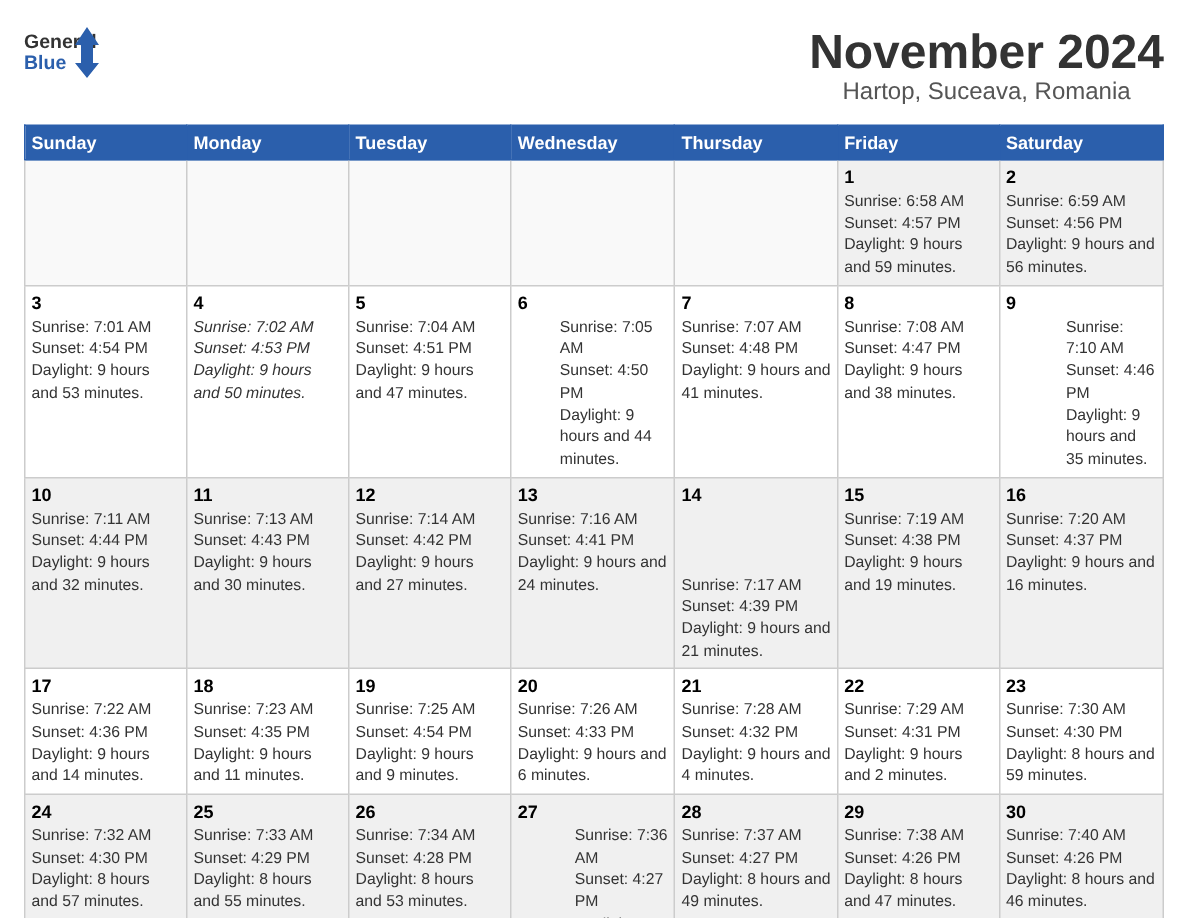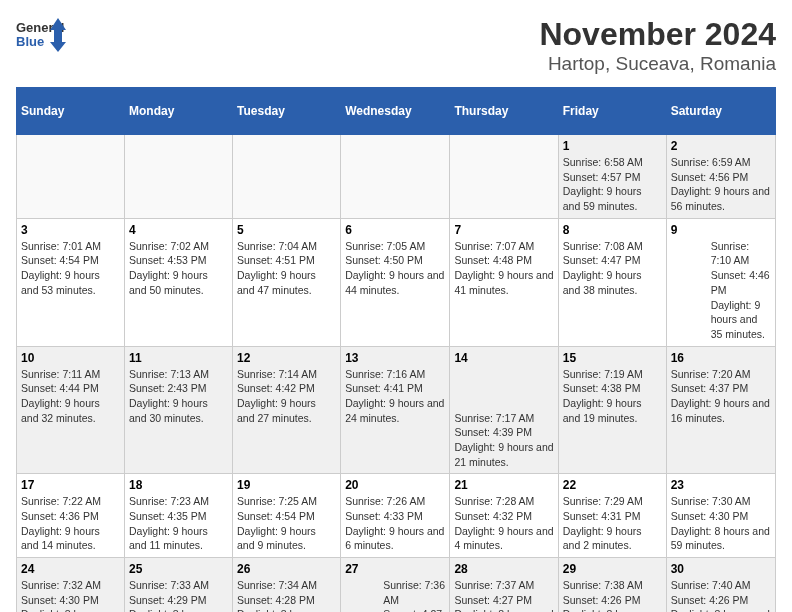--- a/index.html
+++ b/index.html
@@ -15,40 +15,40 @@
       justify-content: space-between;
       align-items: flex-start;
       margin-bottom: 12px;
     }
     .logo {
       display: flex;
       align-items: center;
       gap: 6px;
     }
     .title-area {
-      text-align: right;
+      text-align: center;
     }
     .month-title {
       font-size: 32px;
       font-weight: bold;
       color: #333;
     }
     .location-title {
-      font-size: 19px;
+      font-size: 16px;
       color: #555;
     }
     .calendar {
       width: 100%;
       border-collapse: collapse;
       font-size: 11px;
     }
     .calendar th {
       background-color: #2b5fac;
       color: #fff;
-      padding: 16px 4px;
+      padding: 4px 4px;
       text-align: left;
       font-size: 12px;
       border: 1px solid #2b5fac;
       margin-top: 46px;
     }
     .calendar td {
       border: 1px solid #ccc;
       vertical-align: top;
       padding: 4px;
       width: 110px;
@@ -123,33 +123,33 @@
       </tr>
       <tr>
         <td>
           <div class="day-number">3</div>
           <div class="day-info" style="white-space: pre-line;">Sunrise: 7:01 AM
 Sunset: 4:54 PM
 Daylight: 9 hours and 53 minutes.</div>
         </td>
         <td>
           <div class="day-number">4</div>
-          <div class="day-info" style="white-space: pre-line;">Sunrise: 7:02 AM
+          <div class="day-info" style="white-space: pre-line; font-style: italic;">Sunrise: 7:02 AM
 Sunset: 4:53 PM
 Daylight: 9 hours and 50 minutes.</div>
         </td>
         <td>
           <div class="day-number">5</div>
           <div class="day-info" style="white-space: pre-line;">Sunrise: 7:04 AM
 Sunset: 4:51 PM
 Daylight: 9 hours and 47 minutes.</div>
         </td>
         <td>
           <div class="day-number">6</div>
-          <div class="day-info" style="white-space: pre-line;">Sunrise: 7:05 AM
+          <div class="day-info" style="white-space: pre-line; margin-left: 28px;">Sunrise: 7:05 AM
 Sunset: 4:50 PM
 Daylight: 9 hours and 44 minutes.</div>
         </td>
         <td>
           <div class="day-number">7</div>
           <div class="day-info" style="white-space: pre-line;">Sunrise: 7:07 AM
 Sunset: 4:48 PM
 Daylight: 9 hours and 41 minutes.</div>
         </td>
         <td>
@@ -168,21 +168,21 @@
       <tr>
         <td class="shaded">
           <div class="day-number">10</div>
           <div class="day-info" style="white-space: pre-line;">Sunrise: 7:11 AM
 Sunset: 4:44 PM
 Daylight: 9 hours and 32 minutes.</div>
         </td>
         <td class="shaded">
           <div class="day-number">11</div>
           <div class="day-info" style="white-space: pre-line;">Sunrise: 7:13 AM
-Sunset: 2:43 PM
+Sunset: 4:43 PM
 Daylight: 9 hours and 30 minutes.</div>
         </td>
         <td class="shaded">
           <div class="day-number">12</div>
           <div class="day-info" style="white-space: pre-line;">Sunrise: 7:14 AM
 Sunset: 4:42 PM
 Daylight: 9 hours and 27 minutes.</div>
         </td>
         <td class="shaded">
           <div class="day-number">13</div>

